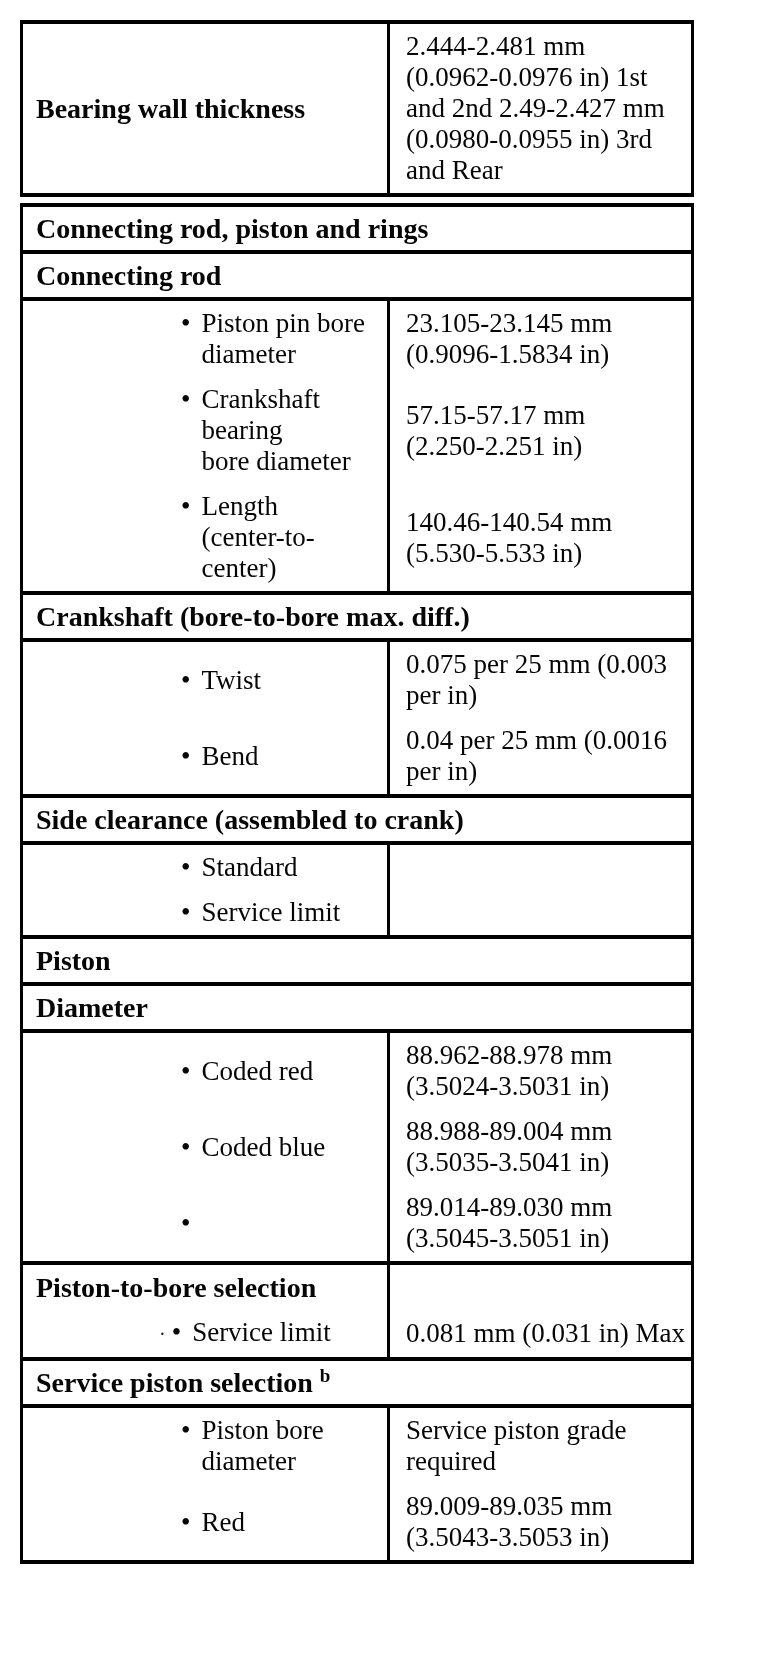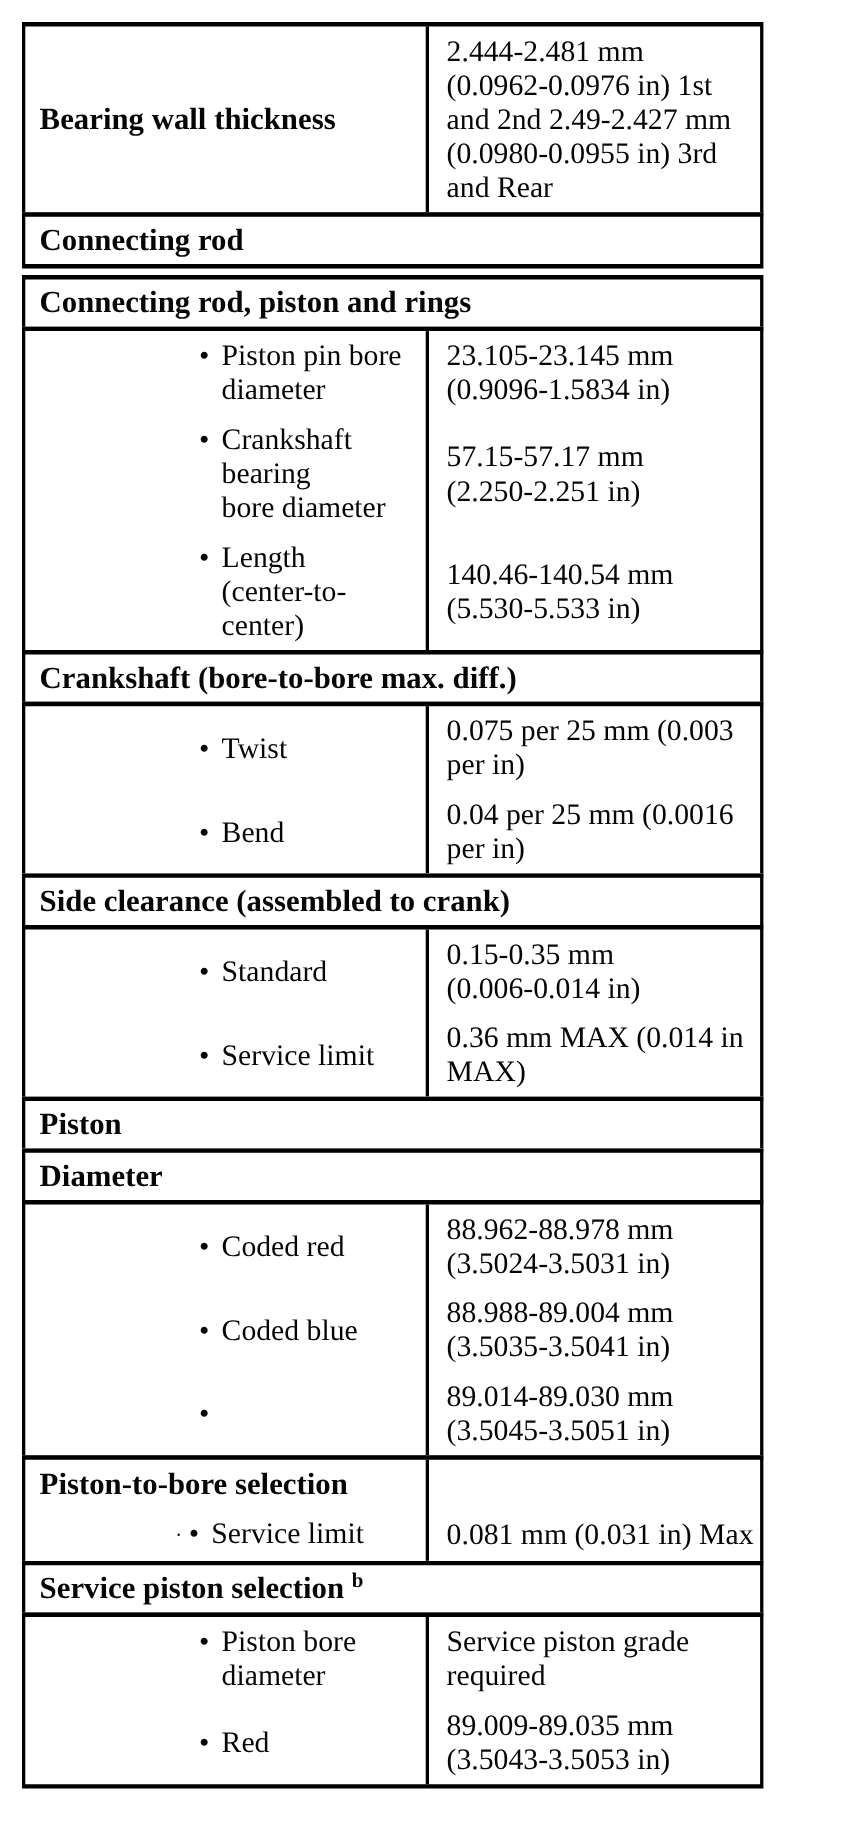--- a/index.html
+++ b/index.html
@@ -127,22 +127,22 @@
             </div>
             <div class="right-cell">
               <div class="cell-lines">2.444-2.481 mm
 (0.0962-0.0976 in) 1st
 and 2nd 2.49-2.427 mm
 (0.0980-0.0955 in) 3rd
 and Rear</div>
             </div>
           </div>
         </div>
+        <div class="row-box section-row gap-above"><span>Connecting rod, piston and rings</span></div>
         <div class="row-box section-row"><span>Connecting rod</span></div>
-        <div class="row-box section-row gap-above"><span>Connecting rod, piston and rings</span></div>
         <div class="row-box group-row">
           <div class="v-divider"></div>
           <div class="subrow">
             <div class="left-cell bulleted">
               <span class="bullet">•</span>
               <div class="cell-lines">Piston pin bore
 diameter</div>
             </div>
             <div class="right-cell">
               <div class="cell-lines">23.105-23.145 mm
@@ -197,33 +197,25 @@
           </div>
         </div>
         <div class="row-box section-row"><span>Side clearance (assembled to crank)</span></div>
         <div class="row-box group-row">
           <div class="v-divider"></div>
           <div class="subrow">
             <div class="left-cell bulleted">
               <span class="bullet">•</span>
               <div class="cell-lines">Standard</div>
             </div>
-            <div class="right-cell">
-              <div class="cell-lines">0.15-0.35 mm
-(0.006-0.014 in)</div>
-            </div>
           </div>
           <div class="subrow">
             <div class="left-cell bulleted">
               <span class="bullet">•</span>
               <div class="cell-lines">Service limit</div>
-            </div>
-            <div class="right-cell">
-              <div class="cell-lines">0.36 mm MAX (0.014 in
-MAX)</div>
             </div>
           </div>
         </div>
         <div class="row-box section-row"><span>Piston</span></div>
         <div class="row-box section-row"><span>Diameter</span></div>
         <div class="row-box group-row">
           <div class="v-divider"></div>
           <div class="subrow">
             <div class="left-cell bulleted">
               <span class="bullet">•</span>

